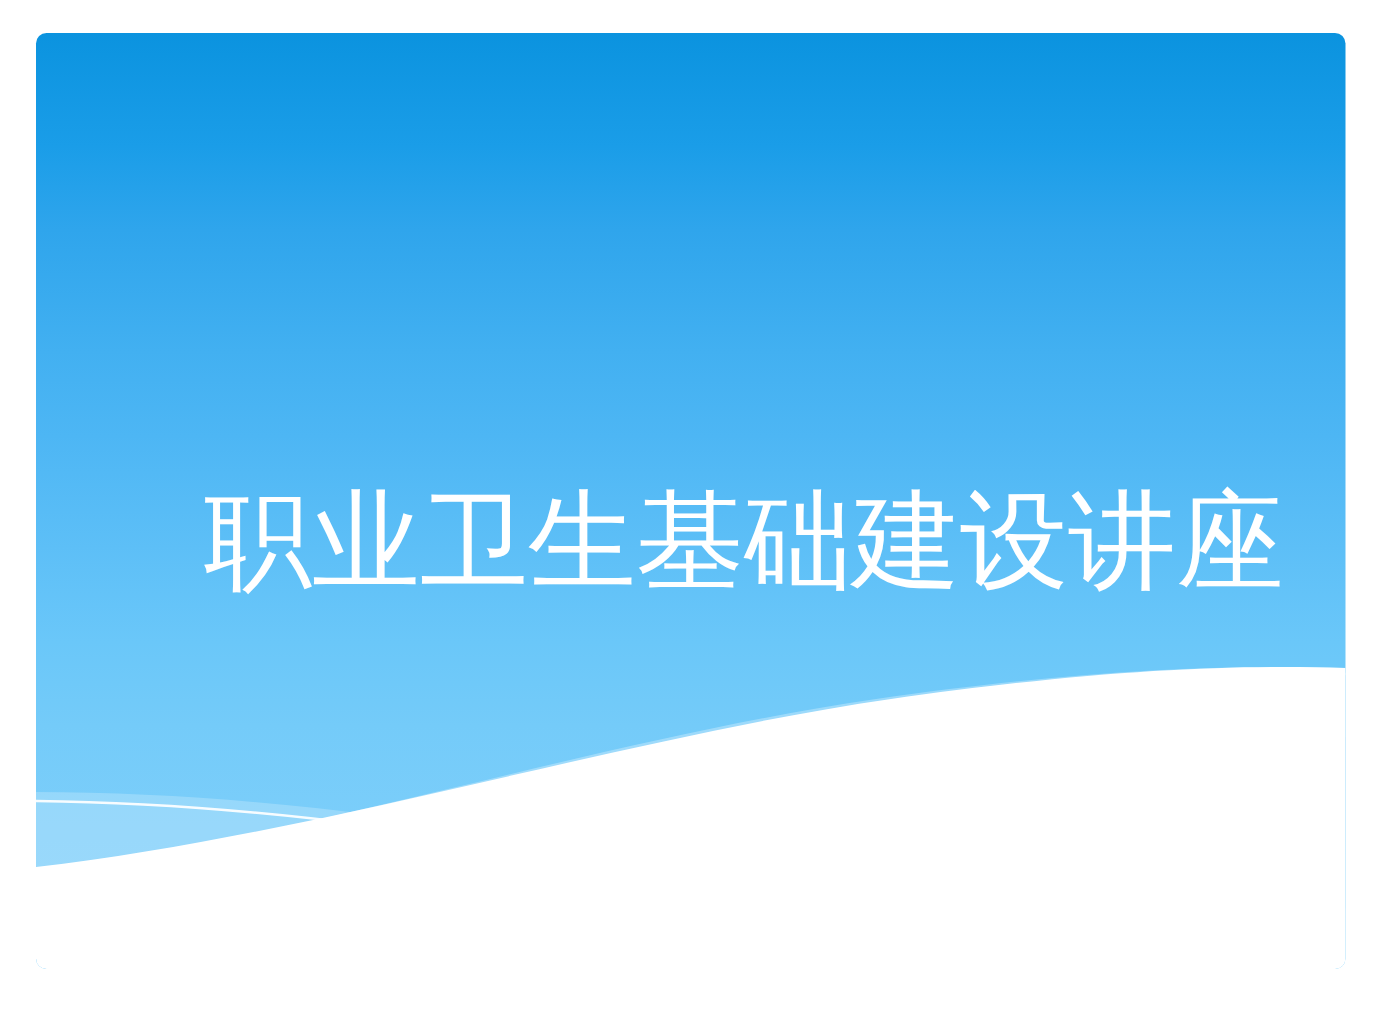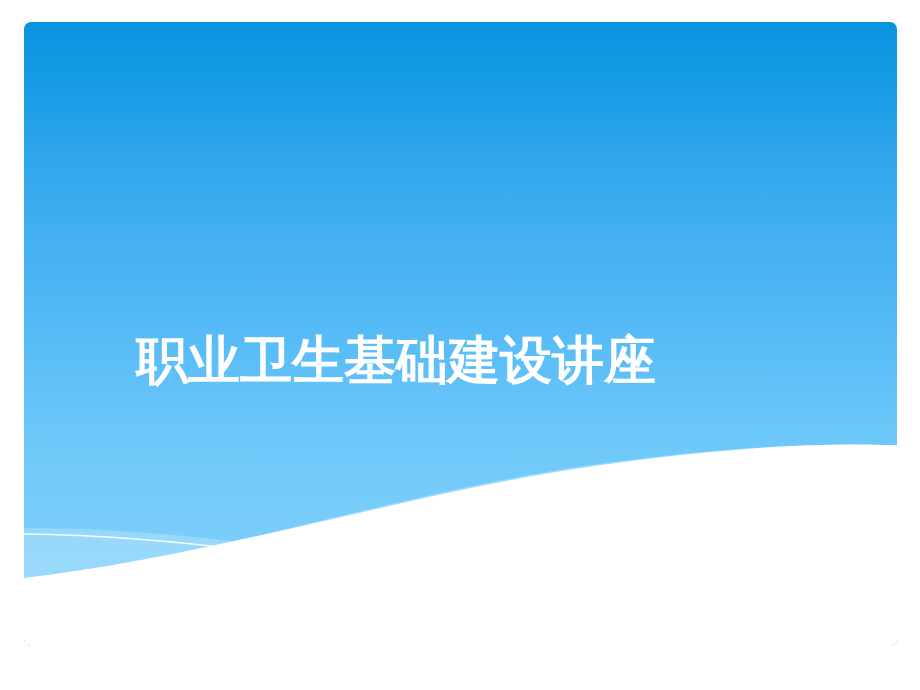--- a/index.html
+++ b/index.html
@@ -52,23 +52,23 @@
     display: block;
   }
 
   
   #title {
     position: absolute;
     left: 112px;
     top: 292px;
     width: 720px;
     color: #ffffff;
-    font-size: 52px;
+    font-size: 72px;
     line-height: 92px;
-    font-weight: bold;
+    font-weight: normal;
     letter-spacing: 0px;
     white-space: nowrap;
     font-family: "DejaVu Sans", "Liberation Sans", sans-serif;
   }
 </style>
 </head>
 <body>
 
 <div id="slide">
 

